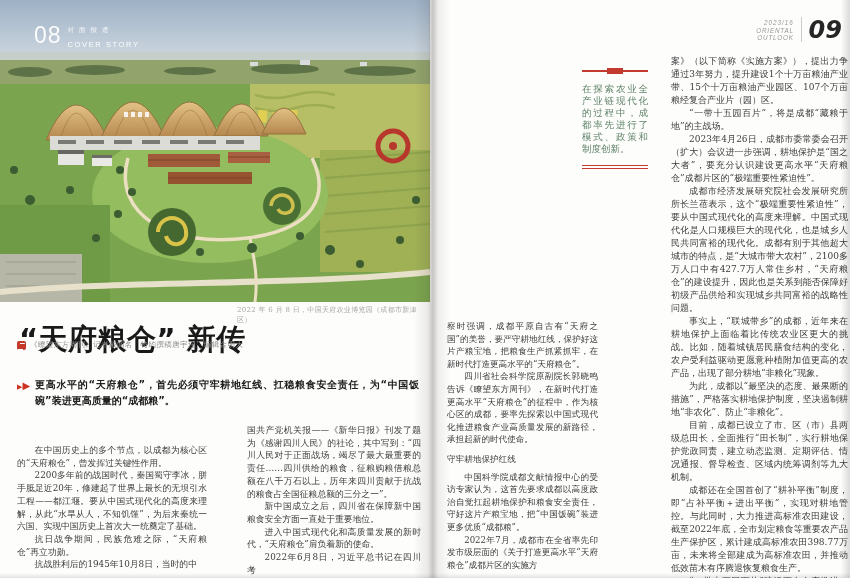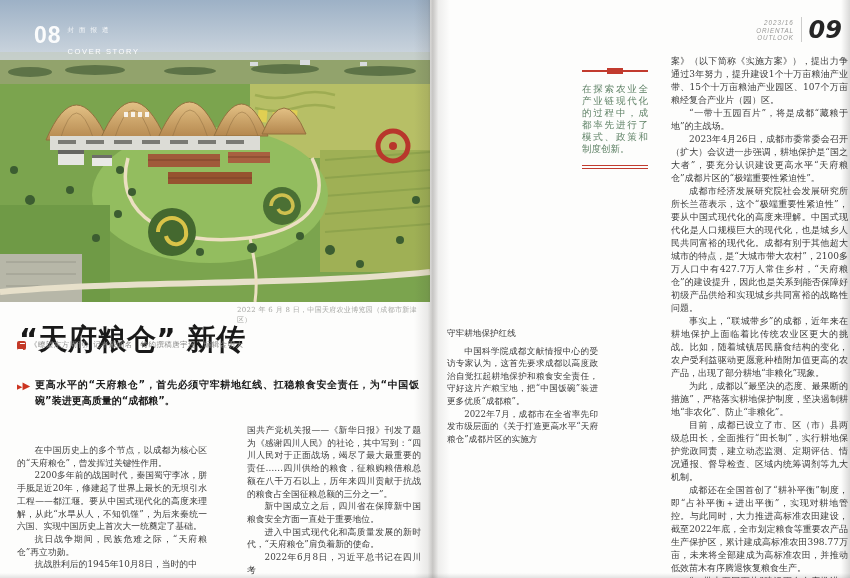--- a/index.html
+++ b/index.html
@@ -6,23 +6,23 @@
   #spread{position:relative;width:850px;height:578px;background:#fcfcfb;overflow:hidden;
           font-family:"DejaVu Serif","Liberation Serif",serif;}
   .page{position:absolute;top:0;height:578px;background:#fdfdfc;}
   #page-left{left:0;width:430px;}
   #page-right{left:430px;width:420px;}
   
   #photo{position:absolute;left:0;top:0;width:430px;height:302px;display:block;}
   
   .hdr-left{position:absolute;left:34px;top:24px;display:flex;align-items:flex-start;gap:6px;
             color:#ffffff;z-index:5;font-family:"Liberation Sans",sans-serif;}
-  .hdr-num{font-size:23px;font-weight:700;line-height:22px;letter-spacing:1px;opacity:.95;}
+  .hdr-num{font-size:23px;font-weight:400;line-height:22px;letter-spacing:1px;opacity:.95;}
   .hdr-cn{font-size:6.5px;letter-spacing:5px;opacity:.85;margin-top:2px;}
-  .hdr-en{font-size:7.5px;letter-spacing:1.6px;opacity:.95;margin-top:12px;}
+  .hdr-en{font-size:7.5px;letter-spacing:1.6px;opacity:.95;margin-top:5px;}
   .caption{position:absolute;left:237px;top:305px;font-size:7px;color:#a9aaa6;letter-spacing:.3px;}
   .title{position:absolute;left:15px;top:316px;font-size:29px;font-weight:bold;color:#191919;
          font-family:"DejaVu Sans","Liberation Sans",sans-serif;letter-spacing:.5px;}
   .byline{position:absolute;left:17px;top:340px;display:flex;align-items:center;gap:4px;
           font-size:7.5px;color:#8e8e8c;letter-spacing:.4px;}
   .edit-icon{width:9px;height:9px;background:#c43a28;border-radius:2px;position:relative;flex:0 0 auto;}
   .edit-icon::after{content:"";position:absolute;left:2px;top:2px;width:5px;height:5px;
           border-top:1px solid #fff;border-bottom:1px solid #fff;transform:skewX(-18deg);}
   .standfirst{position:absolute;left:17px;top:377px;width:402px;display:flex;gap:5px;}
   .lead-marker{flex:0 0 auto;color:#cc3420;line-height:14px;white-space:nowrap;}
@@ -258,20 +258,22 @@
   <div class="pullquote">
     <div class="pq-rule-top">
       <span class="line"></span>
         <span class="block"></span>
     </div>
     <p class="pq-text">在探索农业全产业链现代化的过程中，成都率先进行了模式、政策和制度创新。</p>
     <div class="pq-rule-bot"></div>
   </div>
 
   <div class="bodycol" id="colRA">
+    <p>察时强调，成都平原自古有“天府之国”的美誉，要严守耕地红线，保护好这片产粮宝地，把粮食生产抓紧抓牢，在新时代打造更高水平的“天府粮仓”。</p>
+    <p class="ind">四川省社会科学院原副院长郭晓鸣告诉《瞭望东方周刊》，在新时代打造更高水平“天府粮仓”的征程中，作为核心区的成都，要率先探索以中国式现代化推进粮食产业高质量发展的新路径，承担起新的时代使命。</p>
     <p class="subhead">守牢耕地保护红线</p>
     <p class="ind">中国科学院成都文献情报中心的受访专家认为，这首先要求成都以高度政治自觉扛起耕地保护和粮食安全责任，守好这片产粮宝地，把“中国饭碗”装进更多优质“成都粮”。</p>
     <p class="ind">2022年7月，成都市在全省率先印发市级层面的《关于打造更高水平“天府粮仓”成都片区的实施方</p>
   </div>
 
   <div class="bodycol" id="colRB">
     <p>案》（以下简称《实施方案》），提出力争通过3年努力，提升建设1个十万亩粮油产业带、15个十万亩粮油产业园区、107个万亩粮经复合产业片（园）区。</p>
     <p class="ind">“一带十五园百片”，将是成都“藏粮于地”的主战场。</p>
     <p class="ind">2023年4月26日，成都市委常委会召开（扩大）会议进一步强调，耕地保护是“国之大者”，要充分认识建设更高水平“天府粮仓”成都片区的“极端重要性紧迫性”。</p>
     <p class="ind">成都市经济发展研究院社会发展研究所所长兰蓓表示，这个“极端重要性紧迫性”，要从中国式现代化的高度来理解。中国式现代化是人口规模巨大的现代化，也是城乡人民共同富裕的现代化。成都有别于其他超大城市的特点，是“大城市带大农村”，2100多万人口中有427.7万人常住乡村，“天府粮仓”的建设提升，因此也是关系到能否保障好初级产品供给和实现城乡共同富裕的战略性问题。</p>

